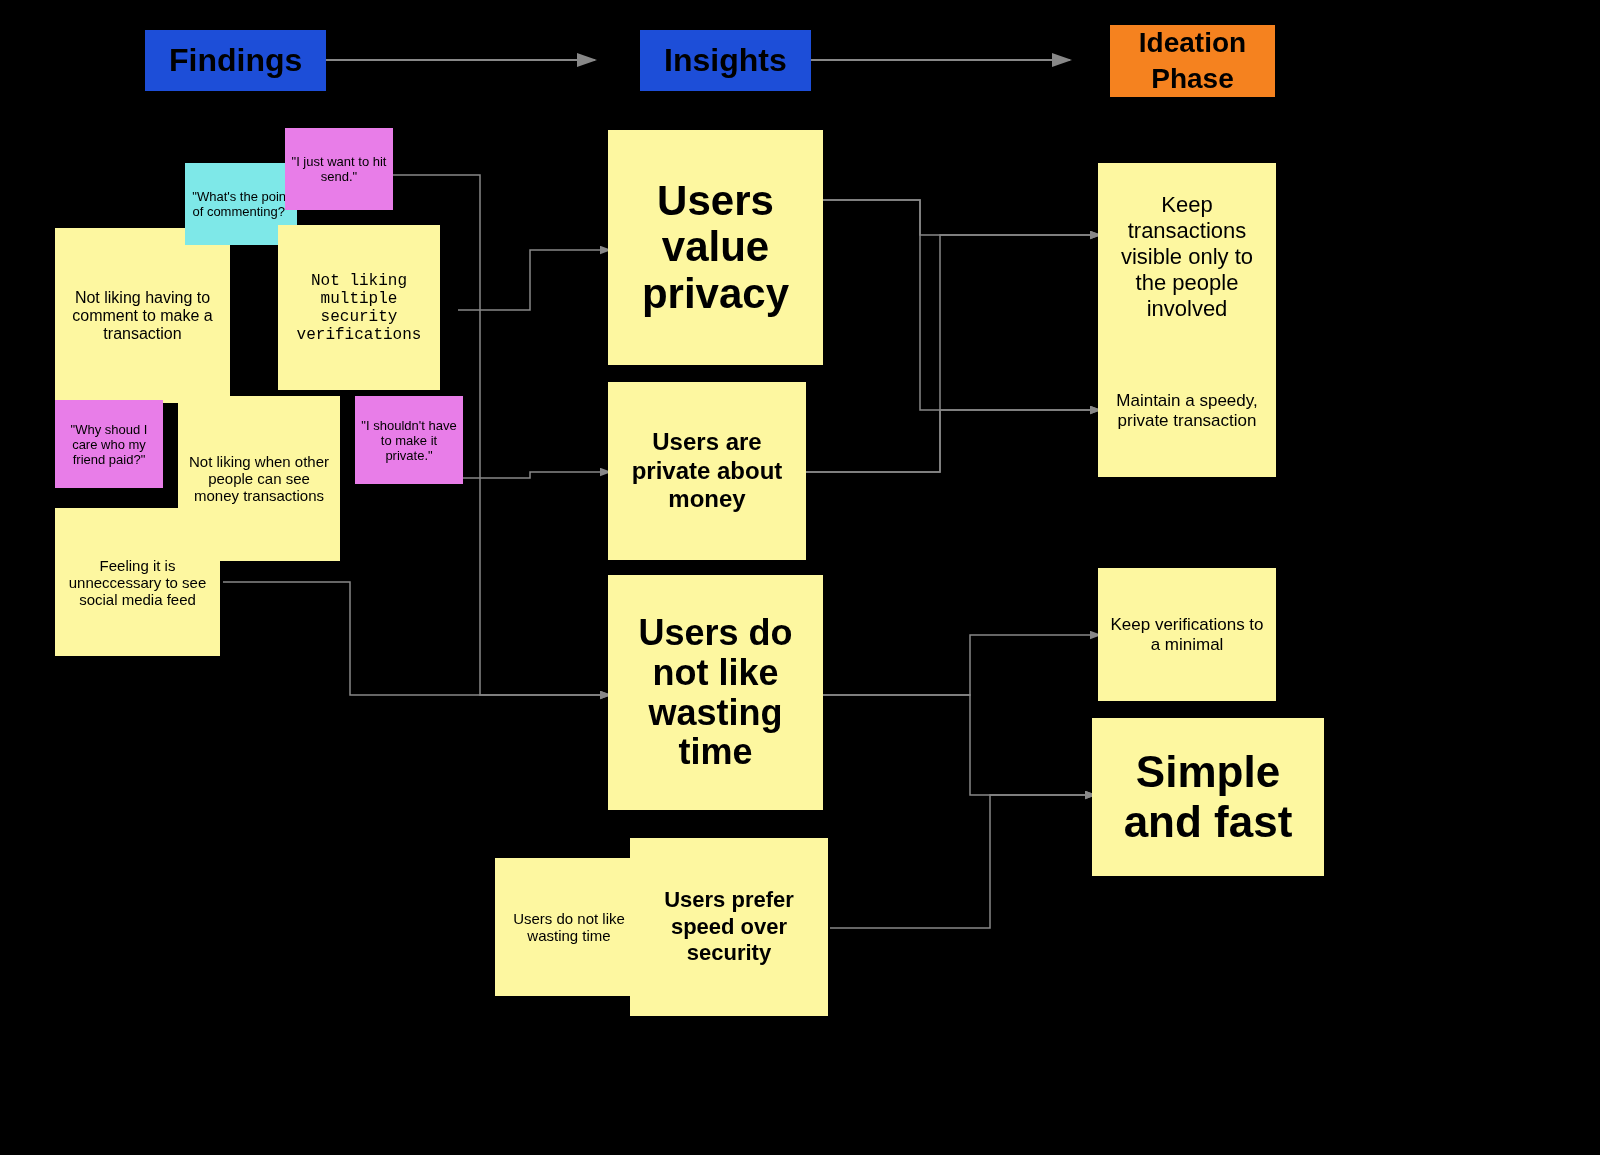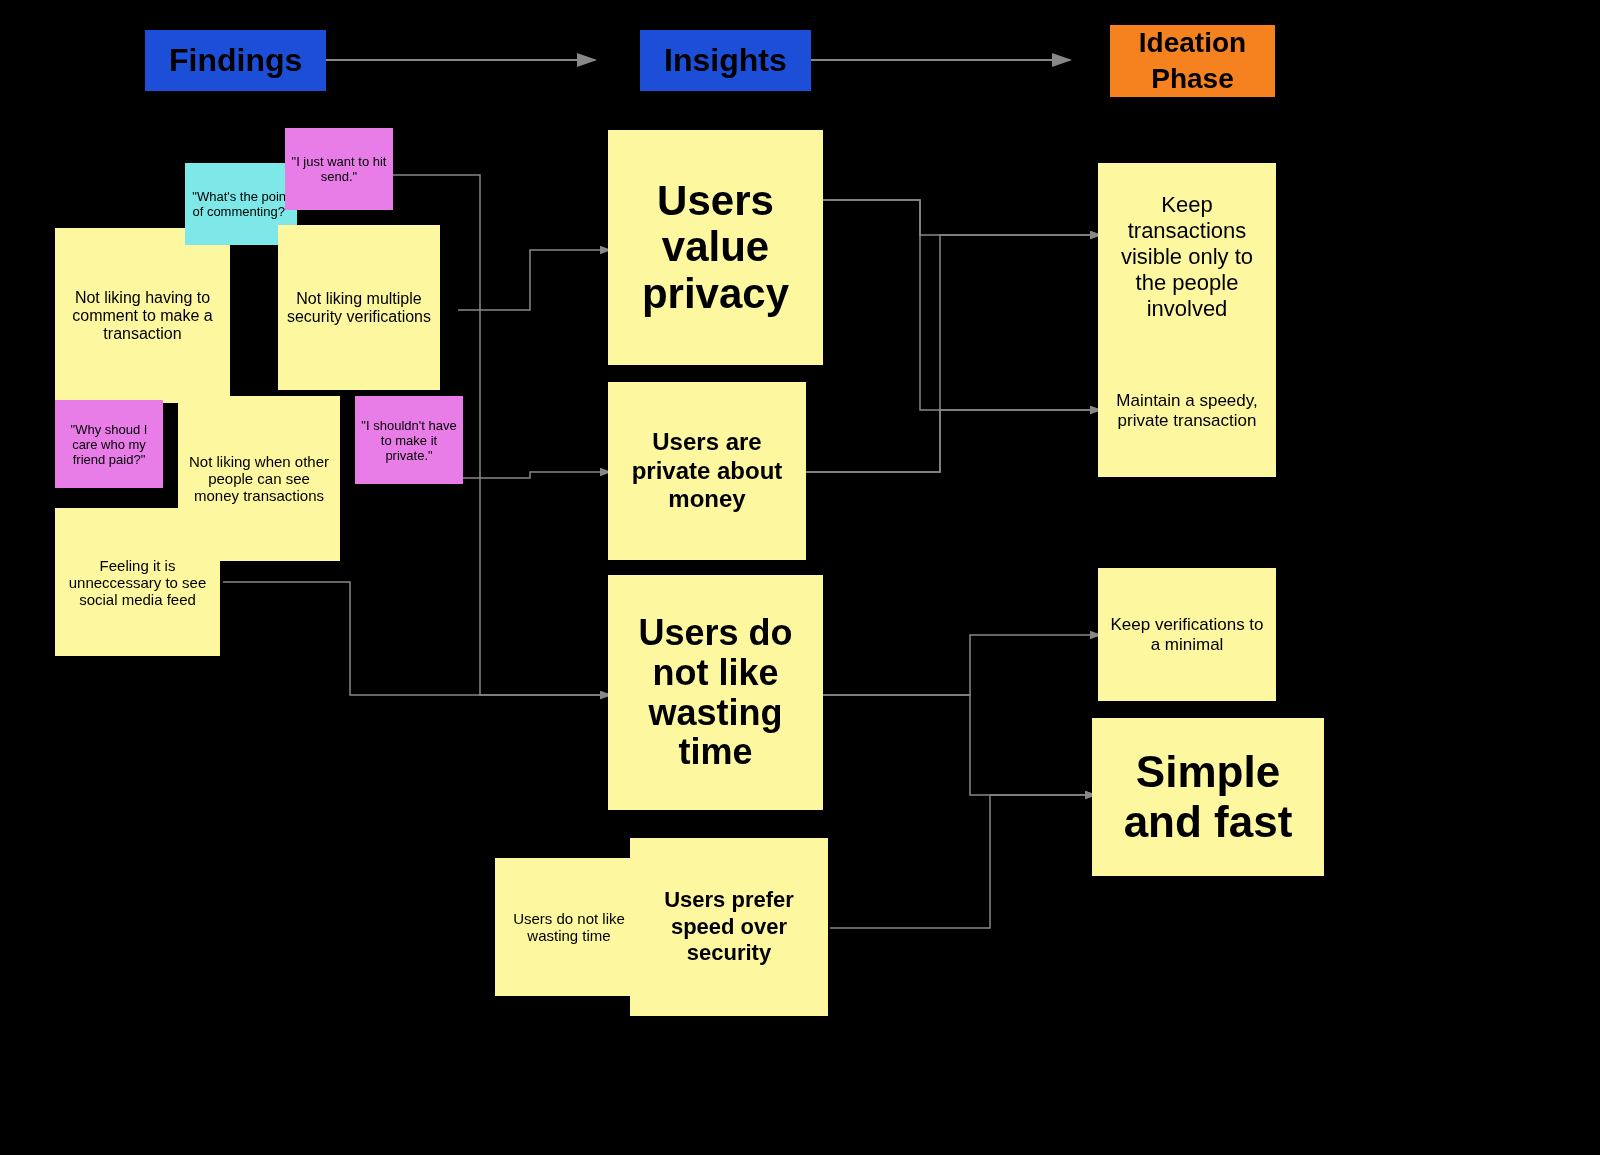--- a/index.html
+++ b/index.html
@@ -164,21 +164,21 @@
 </div>
 
 <div class="sticky-cyan" style="left:185px; top:163px; width:112px; height:82px; font-size:13px;">
   <span>"What's the point of commenting?"</span>
 </div>
 
 <div class="sticky-magenta" style="left:285px; top:128px; width:108px; height:82px; font-size:13px;">
   <span>"I just want to hit send."</span>
 </div>
 
-<div class="sticky-yellow" style="left:278px; top:225px; width:162px; height:165px; font-size:16px;">
+<div class="sticky-yellow" style="left:278px; top:225px; width:162px; height:165px; font-size:16px;font-family:Liberation Mono, monospace;">
   <span>Not liking multiple security verifications</span>
 </div>
 
 <div class="sticky-magenta" style="left:55px; top:400px; width:108px; height:88px; font-size:13px;">
   <span>"Why shoud I care who my friend paid?"</span>
 </div>
 
 <div class="sticky-yellow" style="left:178px; top:396px; width:162px; height:165px; font-size:15px;">
   <span>Not liking when other people can see money transactions</span>
 </div>

